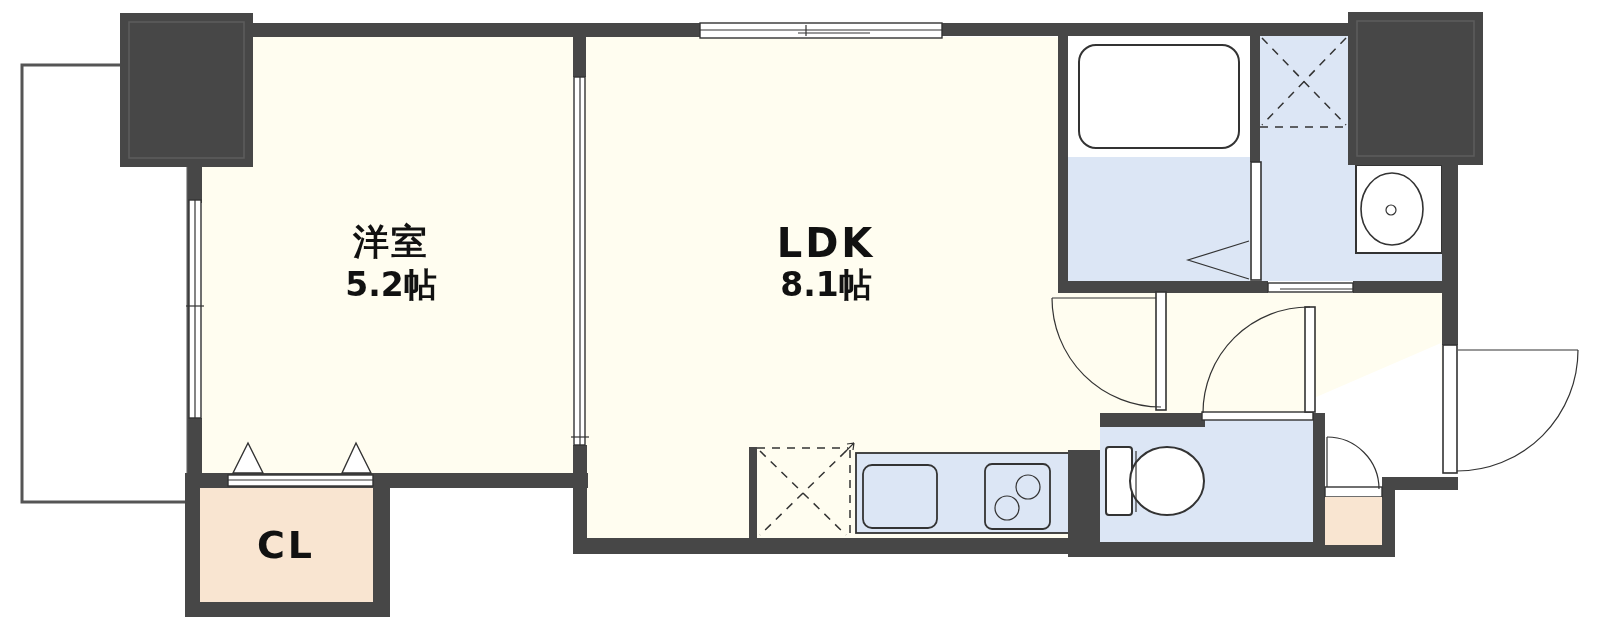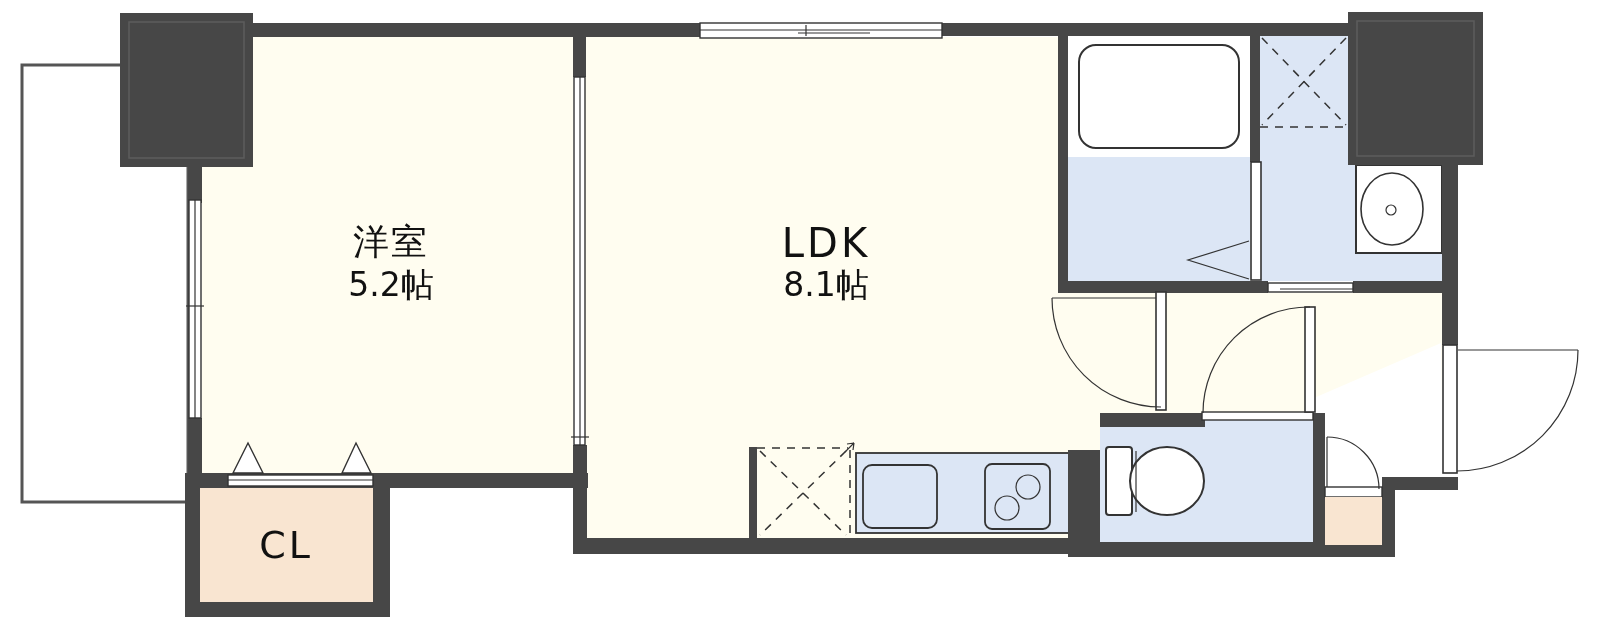--- a/index.html
+++ b/index.html
@@ -2,20 +2,21 @@
 <html style="--wall: #474747; --wall_inner_line: #5d5d5d; --floor: #FFFDF0; --wet_area: #DCE6F5; --storage: #F9E5D1; --outline: #333333; --balcony_line: #555555; --background: #FFFFFF; --text: #111111;"><head>
 <meta charset="utf-8">
 <style>
   html, body { margin: 0; padding: 0; background: #ffffff; }
   #plan-canvas {
     position: relative;
     width: 1600px;
     height: 631px;
     background: var(--background, #fff);
     font-family: "DejaVu Sans", sans-serif;
+    font-weight: bold;
   }
   svg { display: block; }
   .wall        { fill: var(--wall); }
   .pillar      { fill: var(--wall); }
   .pillar-inner{ fill: none; stroke: var(--wall_inner_line); stroke-width: 1.5; }
   .floor       { fill: var(--floor); }
   .wet         { fill: var(--wet_area); }
   .storage     { fill: var(--storage); }
   .white-fill  { fill: var(--background); }
   .fixture     { fill: var(--background); stroke: var(--outline); stroke-width: 2; }

